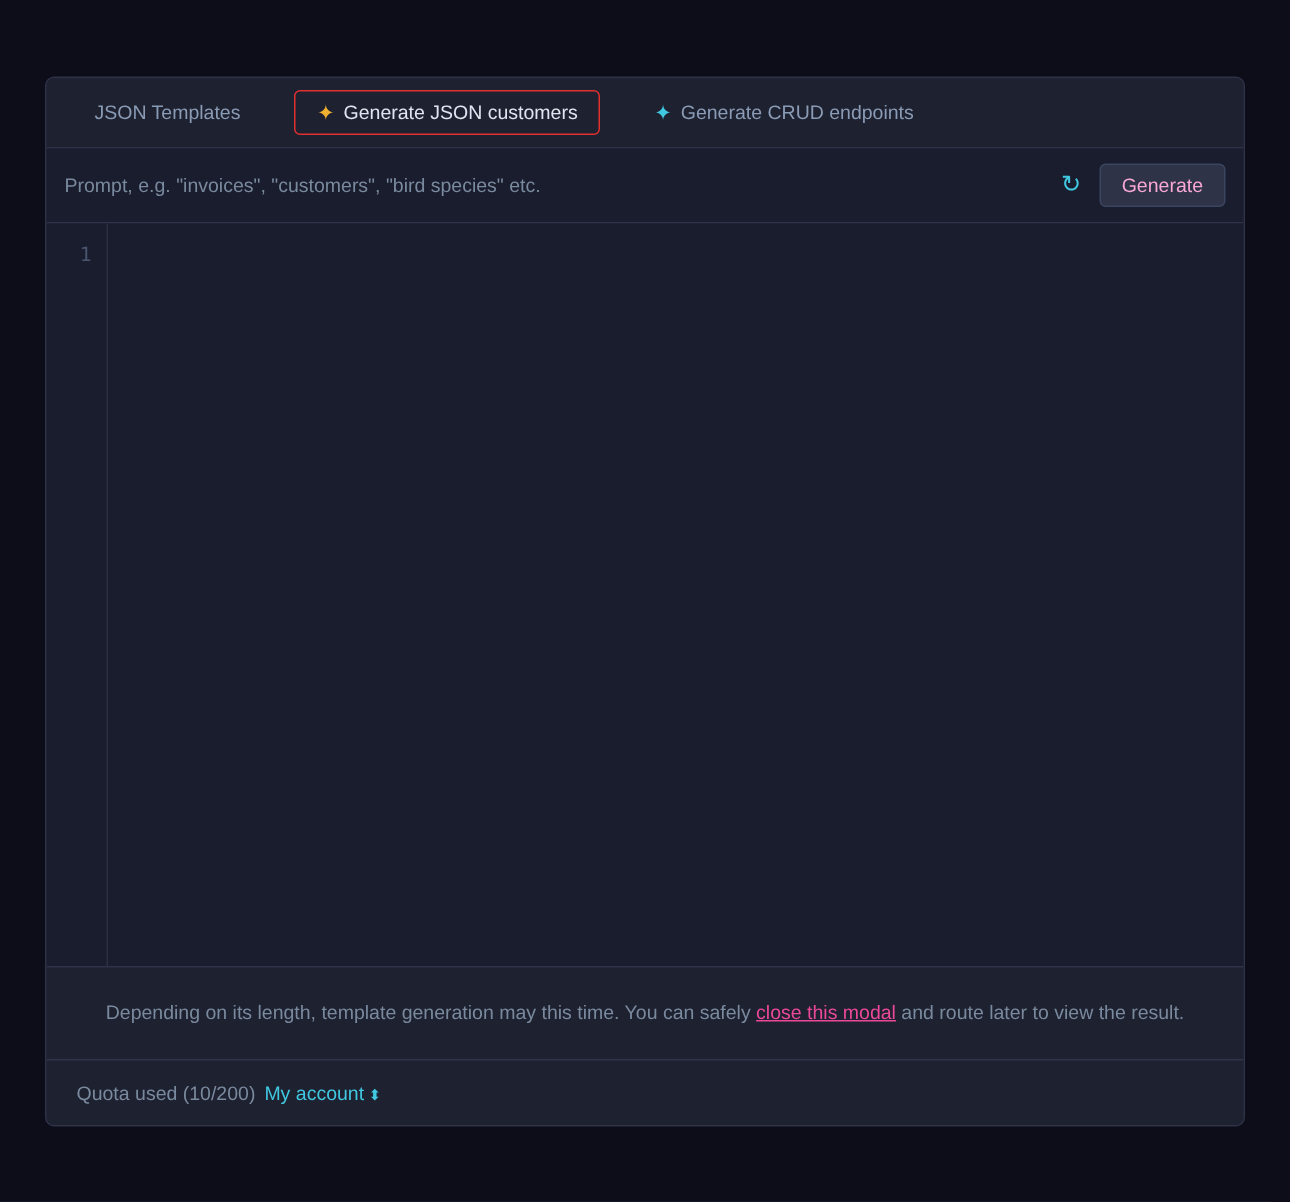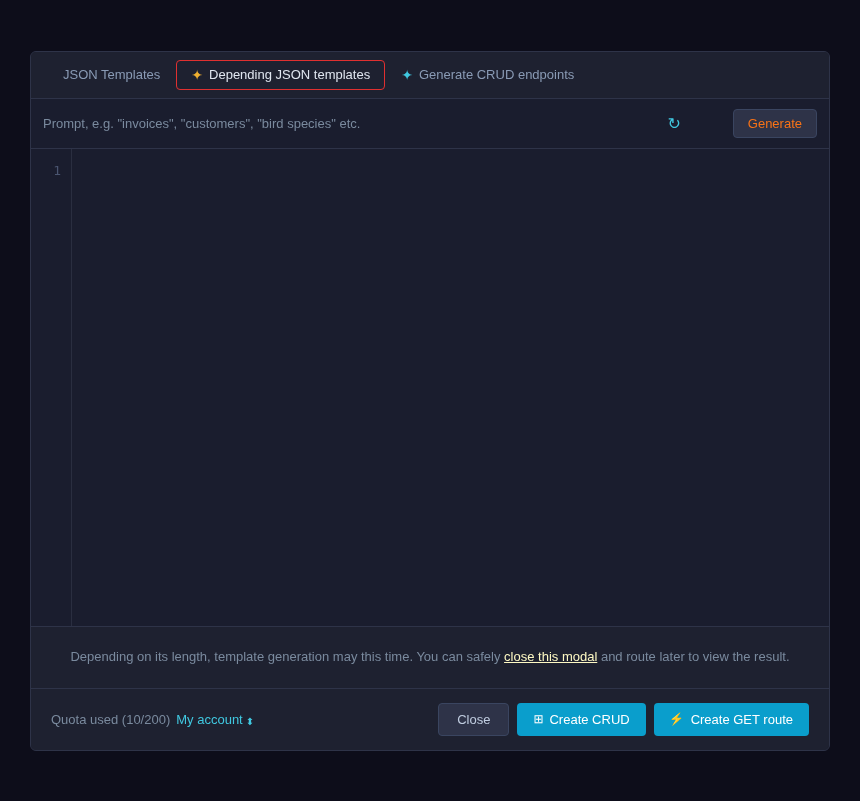--- a/index.html
+++ b/index.html
@@ -38,21 +38,21 @@
       overflow: hidden;
     }
 
     
     .tabs {
       display: flex;
       align-items: center;
       border-bottom: 1px solid #2e3348;
       padding: 1px 16px;
       background: #1e2130;
-      gap: 0;
+      gap: 20px;
     }
 
     .tab {
       display: flex;
       align-items: center;
       gap: 6px;
       padding: 14px 16px;
       cursor: pointer;
       font-size: 13px;
       color: #8a9bb5;
@@ -109,26 +109,25 @@
       color: #40c8e0;
       font-size: 16px;
       padding: 4px;
       display: flex;
       align-items: center;
     }
 
     .generate-btn {
       background: #2e3348;
       border: 1px solid #3a4560;
-      color: #f97316;
+      color: #f9a8d4;
       padding: 6px 14px;
       border-radius: 4px;
       cursor: pointer;
       font-size: 13px;
-      margin-left: 40px;
     }
 
     
     .editor-area {
       flex: 1;
       display: flex;
       background: #1a1d2e;
       min-height: 450px;
     }
 
@@ -154,21 +153,21 @@
       padding: 20px;
       text-align: center;
       color: #7a8a9e;
       font-size: 13px;
       line-height: 1.6;
       border-top: 1px solid #2e3348;
       background: #1e2130;
     }
 
     .info-section a {
-      color: #fef9c3;
+      color: #ec4899;
     }
 
     
     .footer {
       display: flex;
       align-items: center;
       justify-content: space-between;
       padding: 14px 20px;
       border-top: 1px solid #2e3348;
       background: #1e2130;
@@ -247,21 +246,21 @@
 
 <div class="modal-overlay">
   <div class="modal">
 
     <div class="tabs">
       <div class="tab">
         <span>JSON Templates</span>
       </div>
       <div class="tab active">
         <span class="tab-icon gold">✦</span>
-        <span>Depending JSON templates</span>
+        <span>Generate JSON customers</span>
       </div>
       <div class="tab">
         <span class="tab-icon cyan">✦</span>
         <span>Generate CRUD endpoints</span>
       </div>
     </div>
 
     <div class="prompt-section">
       <input class="prompt-input" type="text" placeholder="Prompt, e.g. &quot;invoices&quot;, &quot;customers&quot;, &quot;bird species&quot; etc." style="">
       <button class="refresh-btn">
@@ -285,29 +284,16 @@
     </div>
 
     <div class="footer">
       <div class="quota-section">
         <span>Quota used (10/200)</span>
         <a class="my-account-link" href="#">
           <span>My account</span>
           <span class="external-icon">⬍</span>
         </a>
       </div>
-      <div class="footer-buttons">
-        <button class="btn-close">
-          <span>Close</span>
-        </button>
-        <button class="btn-crud">
-          <span class="crud-icon">⊞</span>
-          <span>Create CRUD</span>
-        </button>
-        <button class="btn-get">
-          <span class="crud-icon">⚡</span>
-          <span>Create GET route</span>
-        </button>
-      </div>
     </div>
 
   </div>
 </div>
 
 </body></html>

